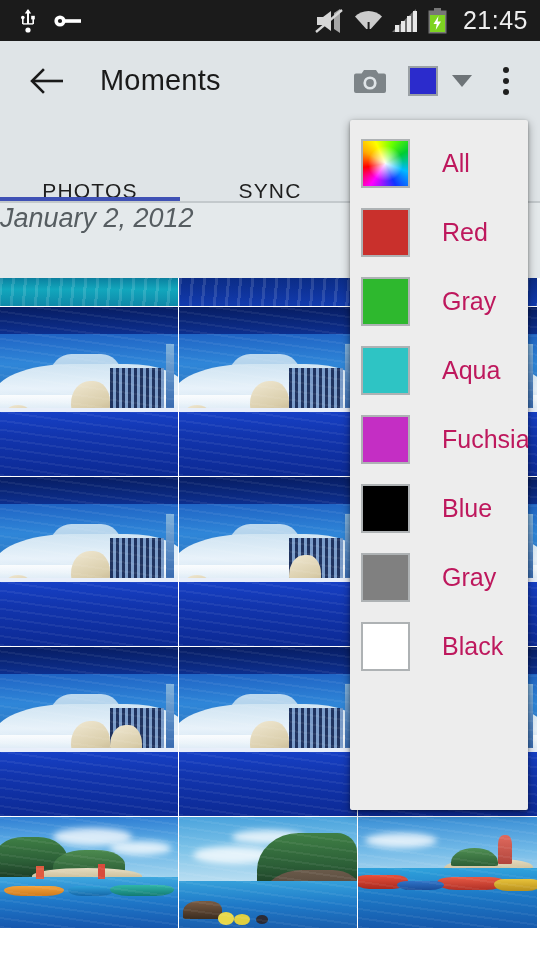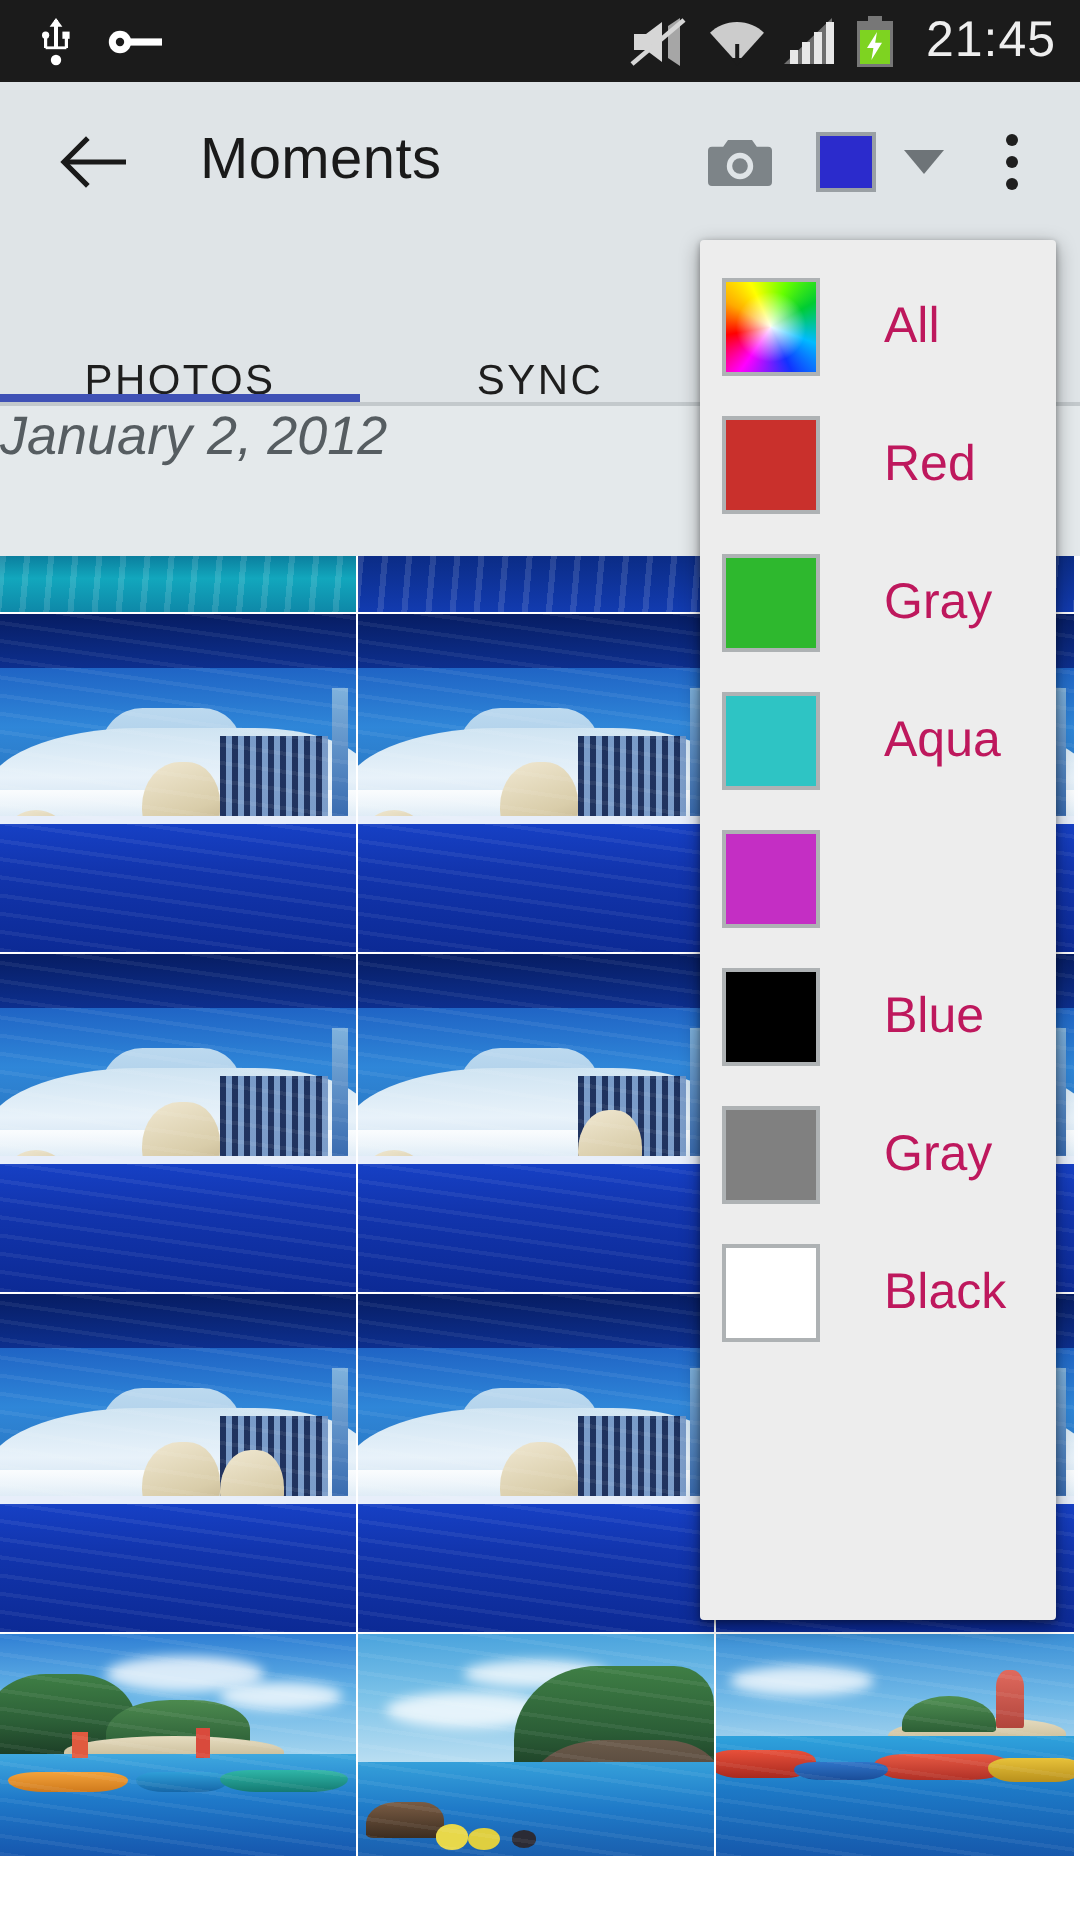--- a/index.html
+++ b/index.html
@@ -555,20 +555,21 @@
     <div class="menu-item">
       <div class="mi-swatch" style="background:#2eb82e"></div>
       <span class="mi-label">Gray</span>
     </div>
     <div class="menu-item">
       <div class="mi-swatch" style="background:#2ec4c4"></div>
       <span class="mi-label">Aqua</span>
     </div>
     <div class="menu-item">
       <div class="mi-swatch" style="background:#c42ec4"></div>
+      <span class="mi-label">Fuchsia</span>
     </div>
     <div class="menu-item">
       <div class="mi-swatch" style="background:#000000"></div>
       <span class="mi-label">Blue</span>
     </div>
     <div class="menu-item">
       <div class="mi-swatch" style="background:#808080"></div>
       <span class="mi-label">Gray</span>
     </div>
     <div class="menu-item">

